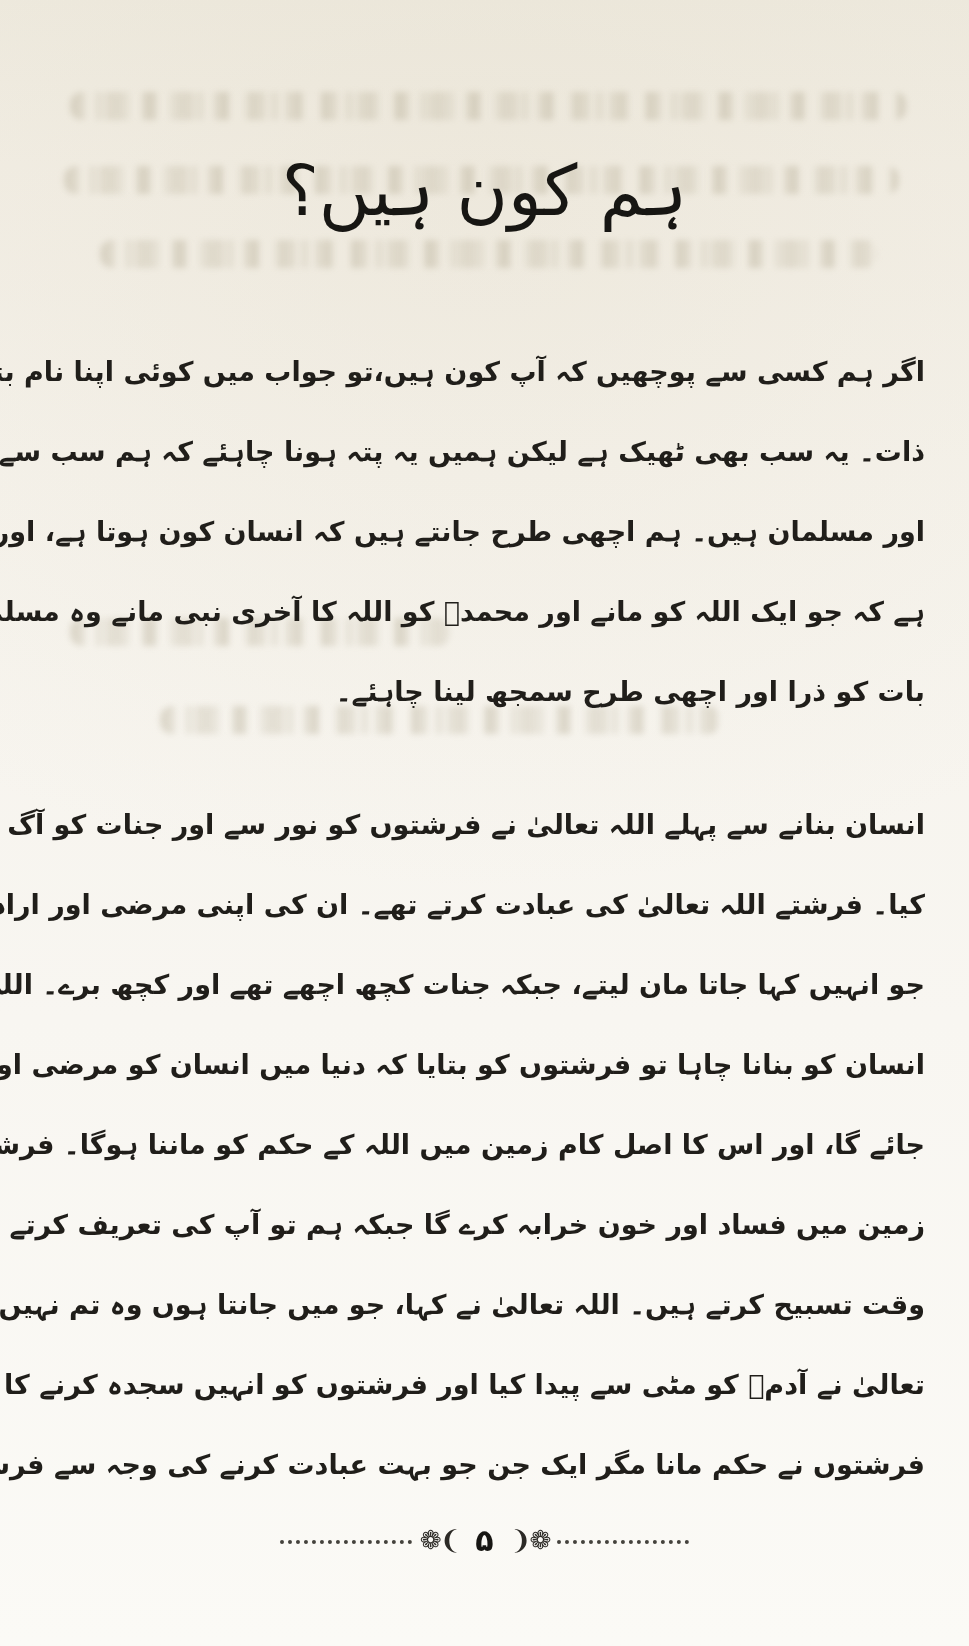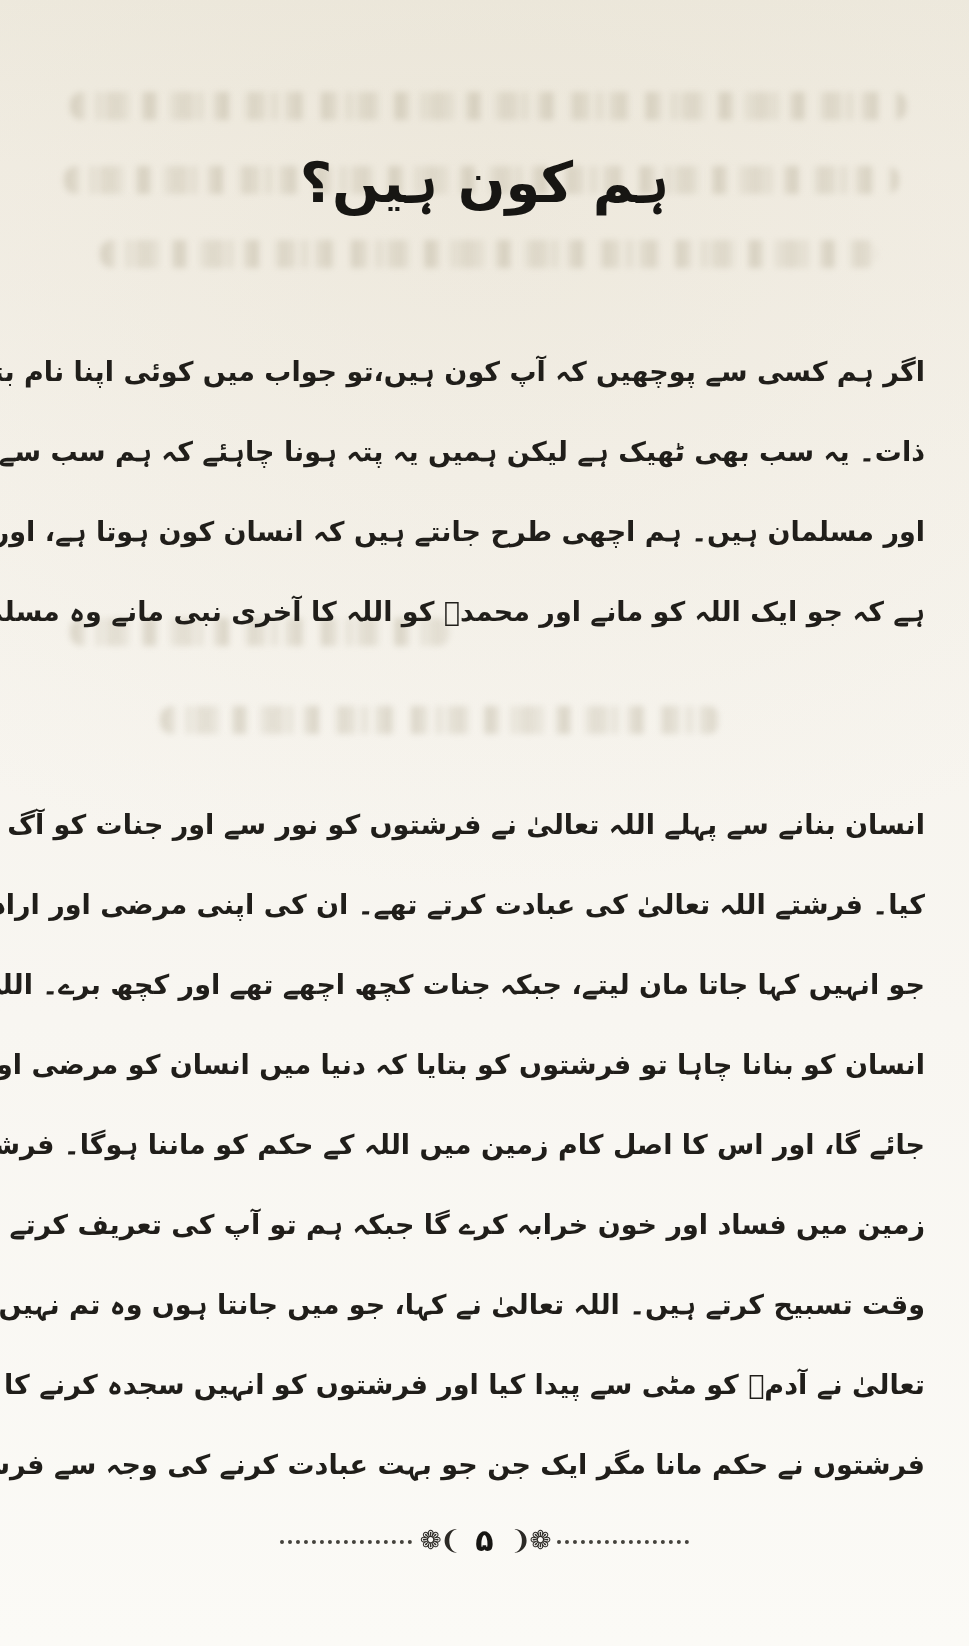--- a/index.html
+++ b/index.html
@@ -28,22 +28,22 @@
     filter: blur(3px);
     opacity: 0.65;
     border-radius: 12px;
   }
 
   .title {
     position: absolute;
     top: 150px; left: 0; right: 0;
     text-align: center;
     direction: rtl;
-    font-size: 56px;
-    font-weight: bold;
+    font-size: 70px;
+    font-weight: normal;
     color: #171613;
     letter-spacing: 1px;
   }
 
   .para {
     position: absolute;
     left: 45px; right: 44px;
     direction: rtl;
   }
   .para-1 { top: 332px; }
@@ -107,20 +107,21 @@
   <div class="bleed" style="top:618px; left:70px; width:380px;"></div>
   <div class="bleed" style="top:706px; left:160px; width:560px;"></div>
 
   <div class="title">ہم کون ہیں؟</div>
 
   <div class="para para-1">
     <div class="line">اگر ہم کسی سے پوچھیں کہ آپ کون ہیں،تو جواب میں کوئی اپنا نام بتائے گا اور کوئی اپنی</div>
     <div class="line">ذات۔ یہ سب بھی ٹھیک ہے لیکن ہمیں یہ پتہ ہونا چاہئے کہ ہم سب سے پہلے انسان</div>
     <div class="line">اور مسلمان ہیں۔ ہم اچھی طرح جانتے ہیں کہ انسان کون ہوتا ہے، اور یہ بھی ہمیں پتہ</div>
     <div class="line">ہے کہ جو ایک اللہ کو مانے اور محمدؐ کو اللہ کا آخری نبی مانے وہ مسلمان ہوتا ہے،لیکن اس</div>
+    <div class="line line-last">بات کو ذرا اور اچھی طرح سمجھ لینا چاہئے۔</div>
   </div>
 
   <div class="para para-2">
     <div class="line">انسان بنانے سے پہلے اللہ تعالیٰ نے فرشتوں کو نور سے اور جنات کو آگ سے پیدا</div>
     <div class="line">کیا۔ فرشتے اللہ تعالیٰ کی عبادت کرتے تھے۔ ان کی اپنی مرضی اور ارادہ کچھ بھی نہ تھا۔</div>
     <div class="line">جو انہیں کہا جاتا مان لیتے، جبکہ جنات کچھ اچھے تھے اور کچھ برے۔ اللہ تعالیٰ نے جب</div>
     <div class="line">انسان کو بنانا چاہا تو فرشتوں کو بتایا کہ دنیا میں انسان کو مرضی اور ارادے والا بنا کر بھیجا</div>
     <div class="line">جائے گا، اور اس کا اصل کام زمین میں اللہ کے حکم کو ماننا ہوگا۔ فرشتوں نے کہا کہ یہ تو</div>
     <div class="line">زمین میں فساد اور خون خرابہ کرے گا جبکہ ہم تو آپ کی تعریف کرتے رہتے ہیں اور ہر</div>
     <div class="line">وقت تسبیح کرتے ہیں۔ اللہ تعالیٰ نے کہا، جو میں جانتا ہوں وہ تم نہیں جانتے۔ اب اللہ</div>

